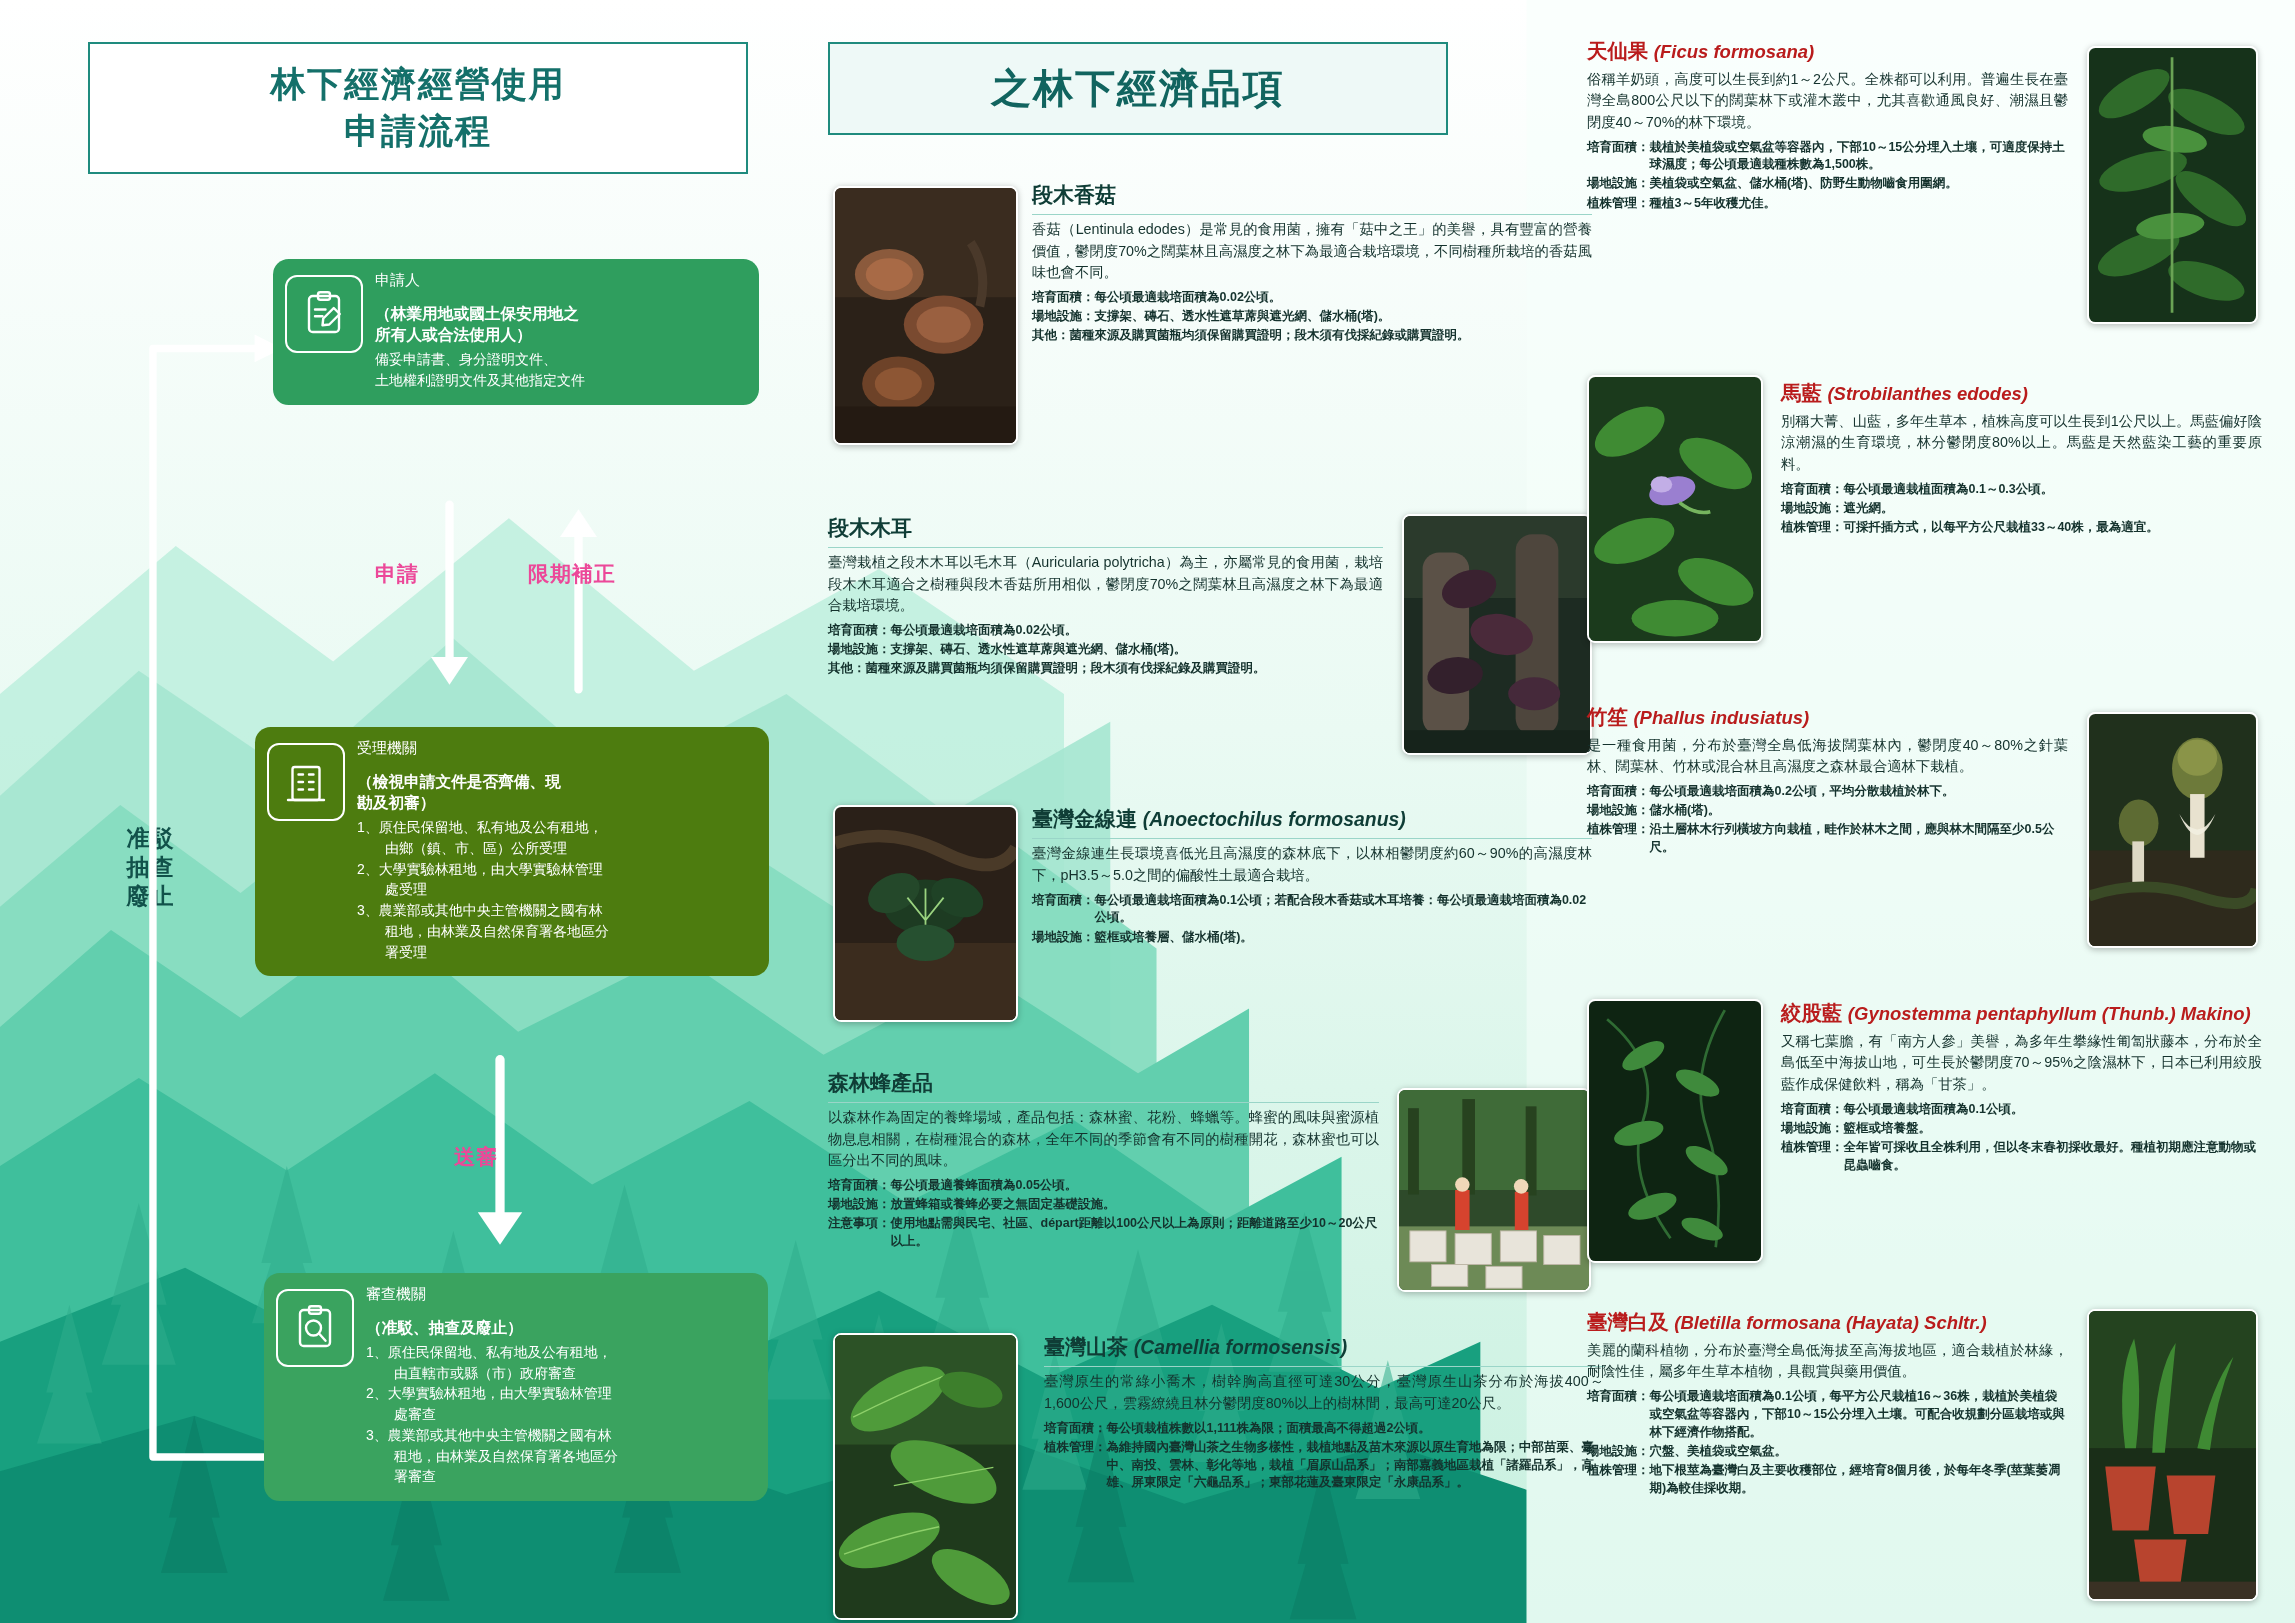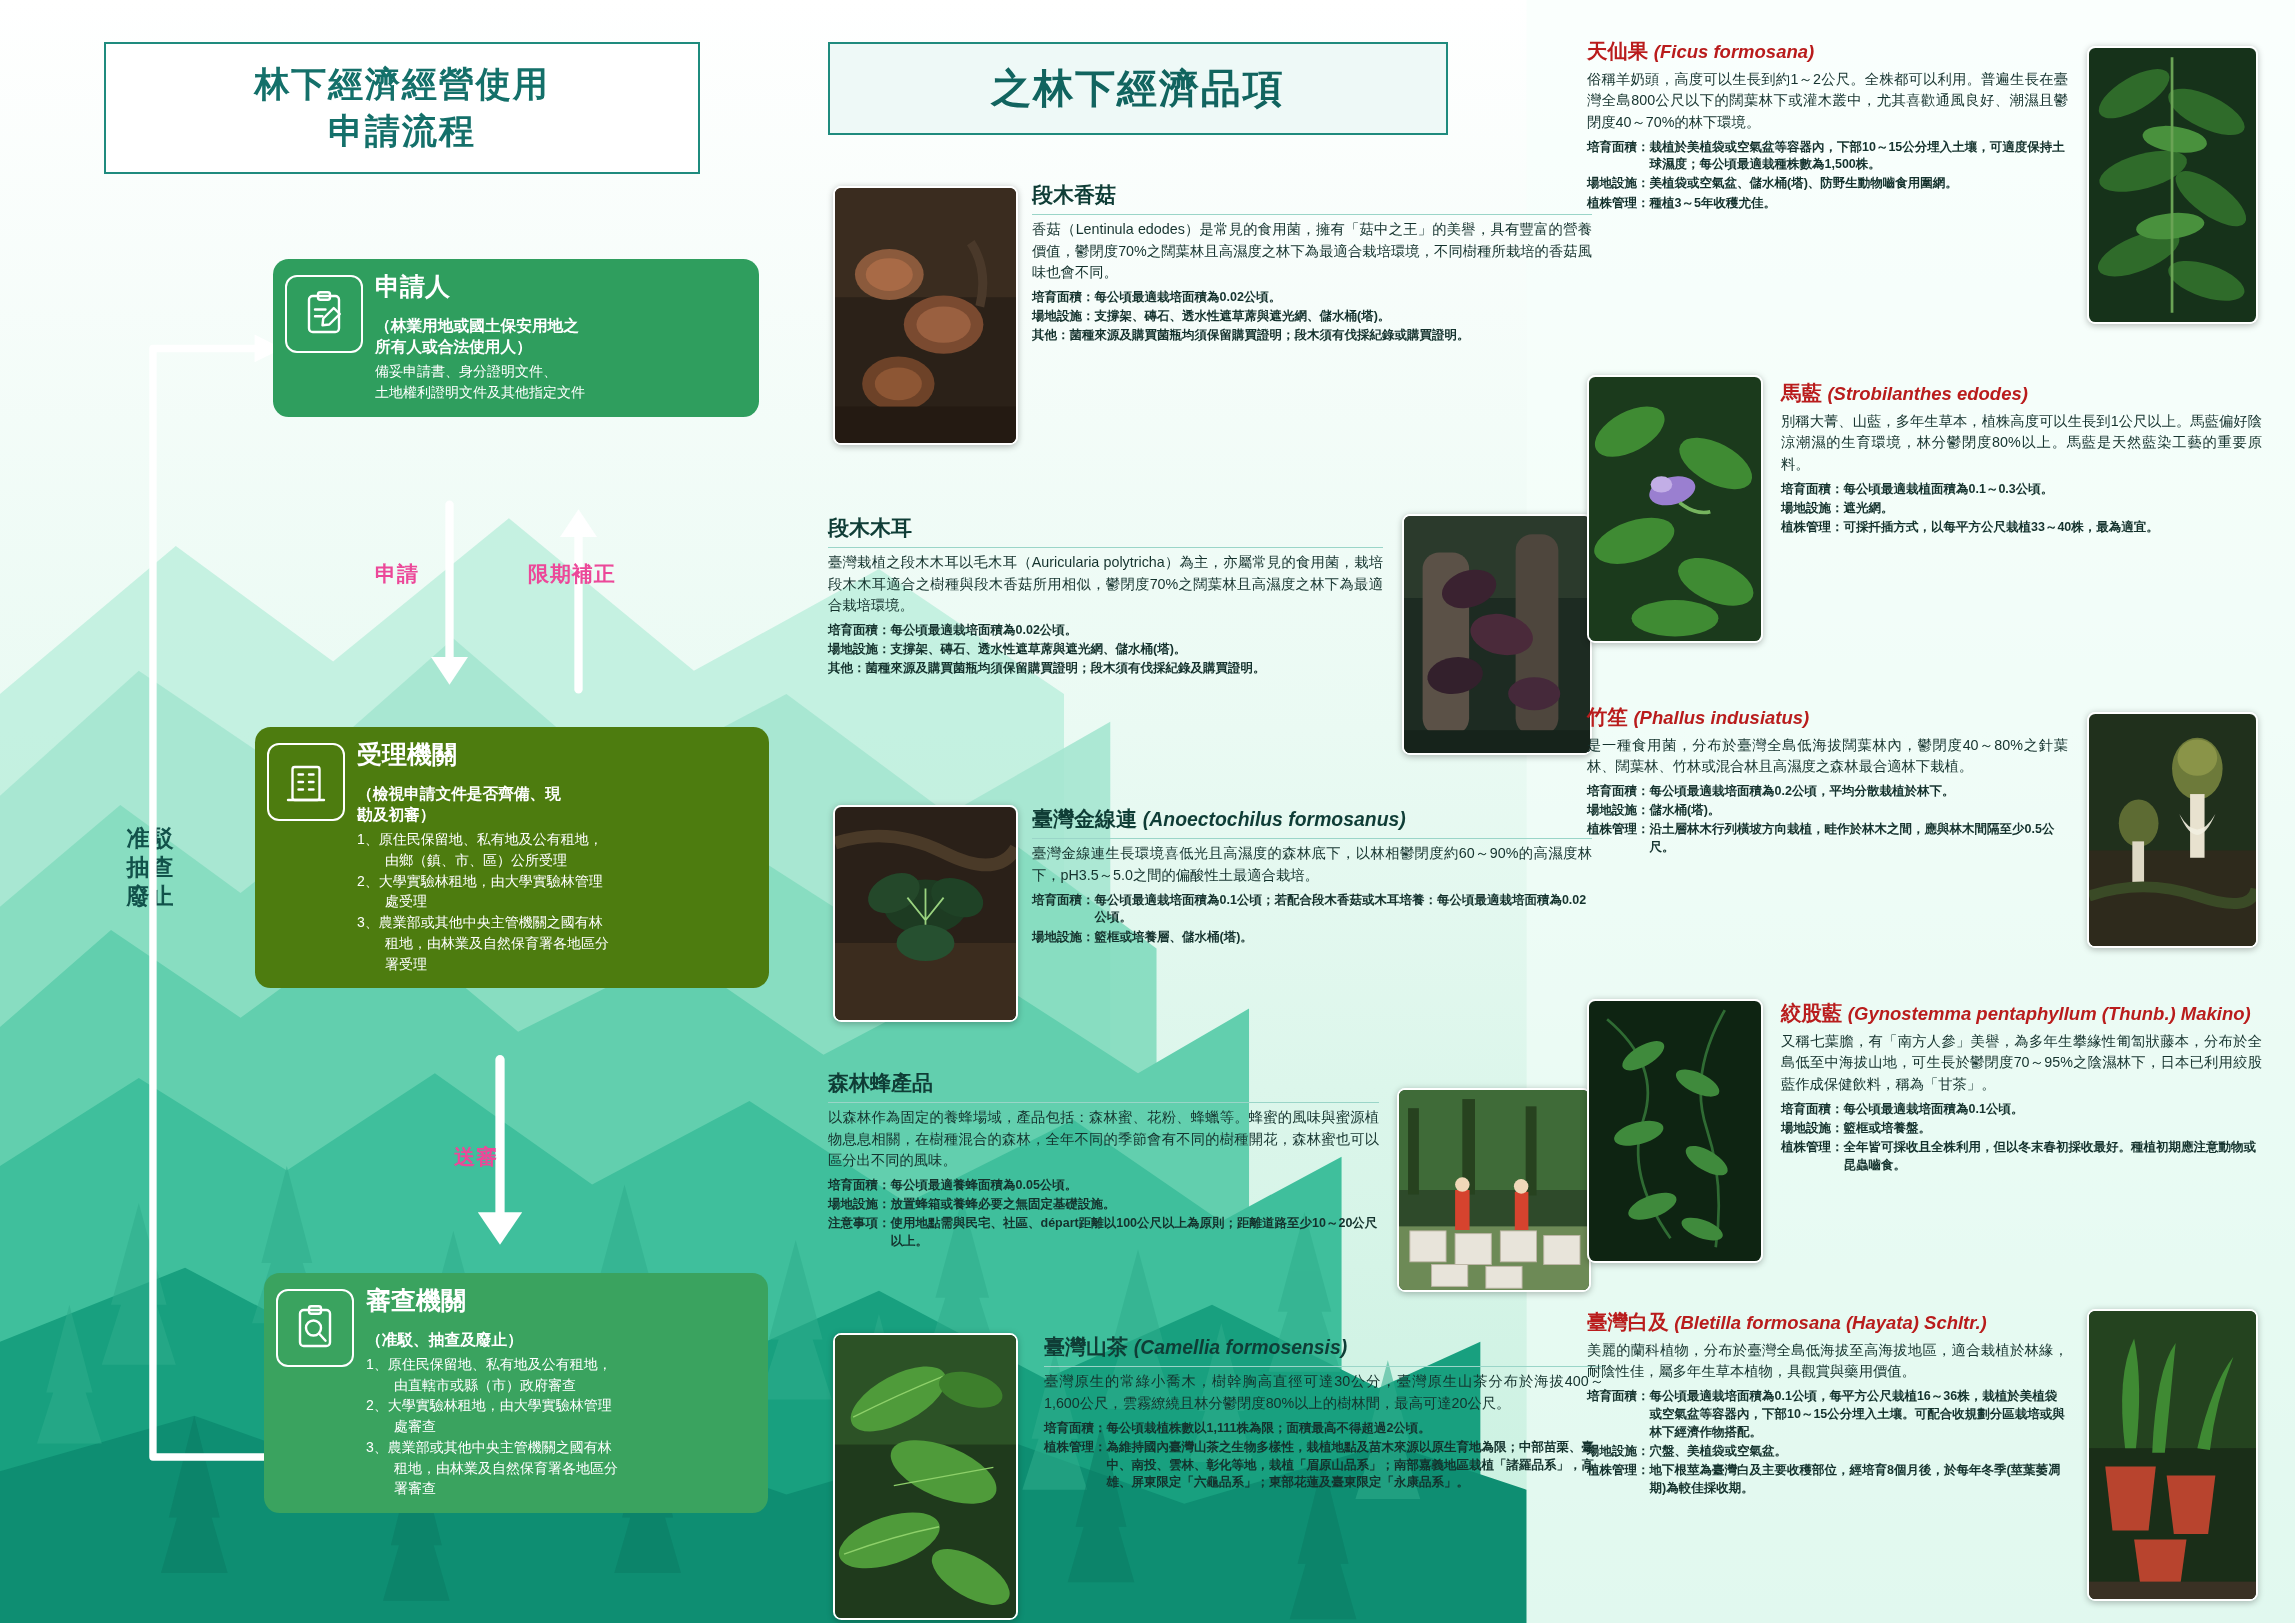--- a/index.html
+++ b/index.html
@@ -24,21 +24,21 @@
   
   .panel-title {
     border:2.3px solid #1f8b7e;
     background: rgba(255,255,255,0.86);
     text-align:center;
     color:#14706a;
     font-weight:bold;
     letter-spacing:1.9px;
     line-height:1.35;
   }
-  #flow-title { font-size:35px; padding:15.7px 4.6px 17.6px; width:596px; margin-left:48px; }
+  #flow-title { font-size:35px; padding:15.7px 4.6px 17.6px; width:660px; margin-left:32px; }
   #items-title {
     font-size:40px; padding:16.7px 4.6px 18.5px; width:620px;
     background:#eef9f7; border-color:#1f8b7e; color:#11645f;
   }
 
   
   .flow-node {
     position:absolute;
     border-radius:15.7px;
     color:#fff;
@@ -46,21 +46,21 @@
     padding:12px 14px 13px 12px;
   }
   .flow-node .ico {
     width:78px; min-width:78px; height:78px;
     border:2.8px solid #ffffff; border-radius:12px;
     display:flex; align-items:center; justify-content:center;
     margin-right:12px; margin-top:3.7px;
   }
   .flow-node .ico svg { width:48px; height:48px; }
   .flow-node .txt { flex:1; }
-  .flow-node .n-title { font-size:25px; font-weight:bold; line-height:1.2; }
+  .flow-node .n-title { font-size:15px; font-weight:normal; line-height:1.2; }
   .flow-node .n-sub { font-size:15.7px; font-weight:bold; line-height:1.35; margin-top:14px; }
   .flow-node .n-body { font-size:14px; line-height:1.42; margin-top:4.6px; }
   .flow-node .n-body div { margin-bottom:0.9px; }
 
   #node-applicant { left:217px; top:217px; width:486px; background:#2f9e5e; }
   #node-receiving { left:199px; top:685px; width:514px; background:#4d7c0f; }
   #node-review    { left:208px; top:1231px; width:504px; background:#3aa35f; }
 
   .flow-arrow { position:absolute; }
   .flow-label {

